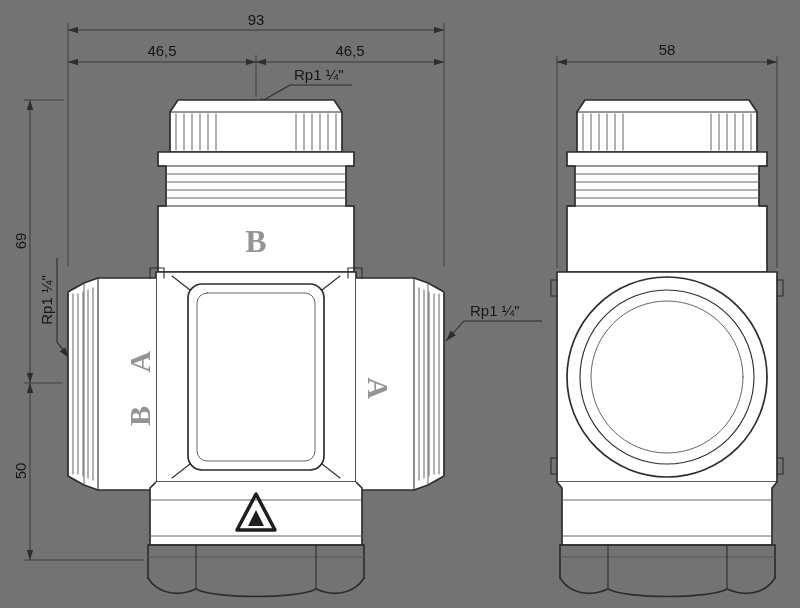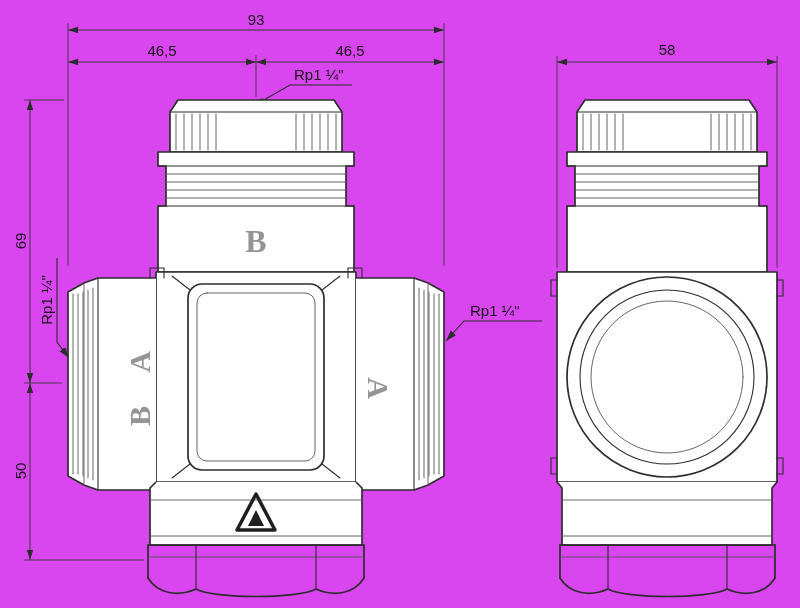--- a/index.html
+++ b/index.html
@@ -1,17 +1,17 @@
 <!DOCTYPE html>
 <html><head>
 <meta charset="utf-8">
 <style>
   html,body { margin:0; padding:0; background:#ffffff; }
   .canvas {
-    width:800px; height:608px; background:#d946ef; position:relative;
+    width:800px; height:608px; background:#737373; position:relative;
     font-family:"Liberation Sans", sans-serif; overflow:hidden;
   }
   svg { display:block; }
   svg text { user-select:none; }
   
   .ol  { fill:none;  stroke:#2d2d2d; stroke-width:1.7; stroke-linejoin:round; stroke-linecap:round; }
   .olf { fill:#ffffff; stroke:#2d2d2d; stroke-width:1.7; stroke-linejoin:round; }
   .ml  { fill:none;  stroke:#2d2d2d; stroke-width:1.1; stroke-linecap:round; }
   .tl  { fill:none;  stroke:#555555; stroke-width:0.9; stroke-linecap:round; }
   .dim { fill:none;  stroke:#3a3a3a; stroke-width:1; }

